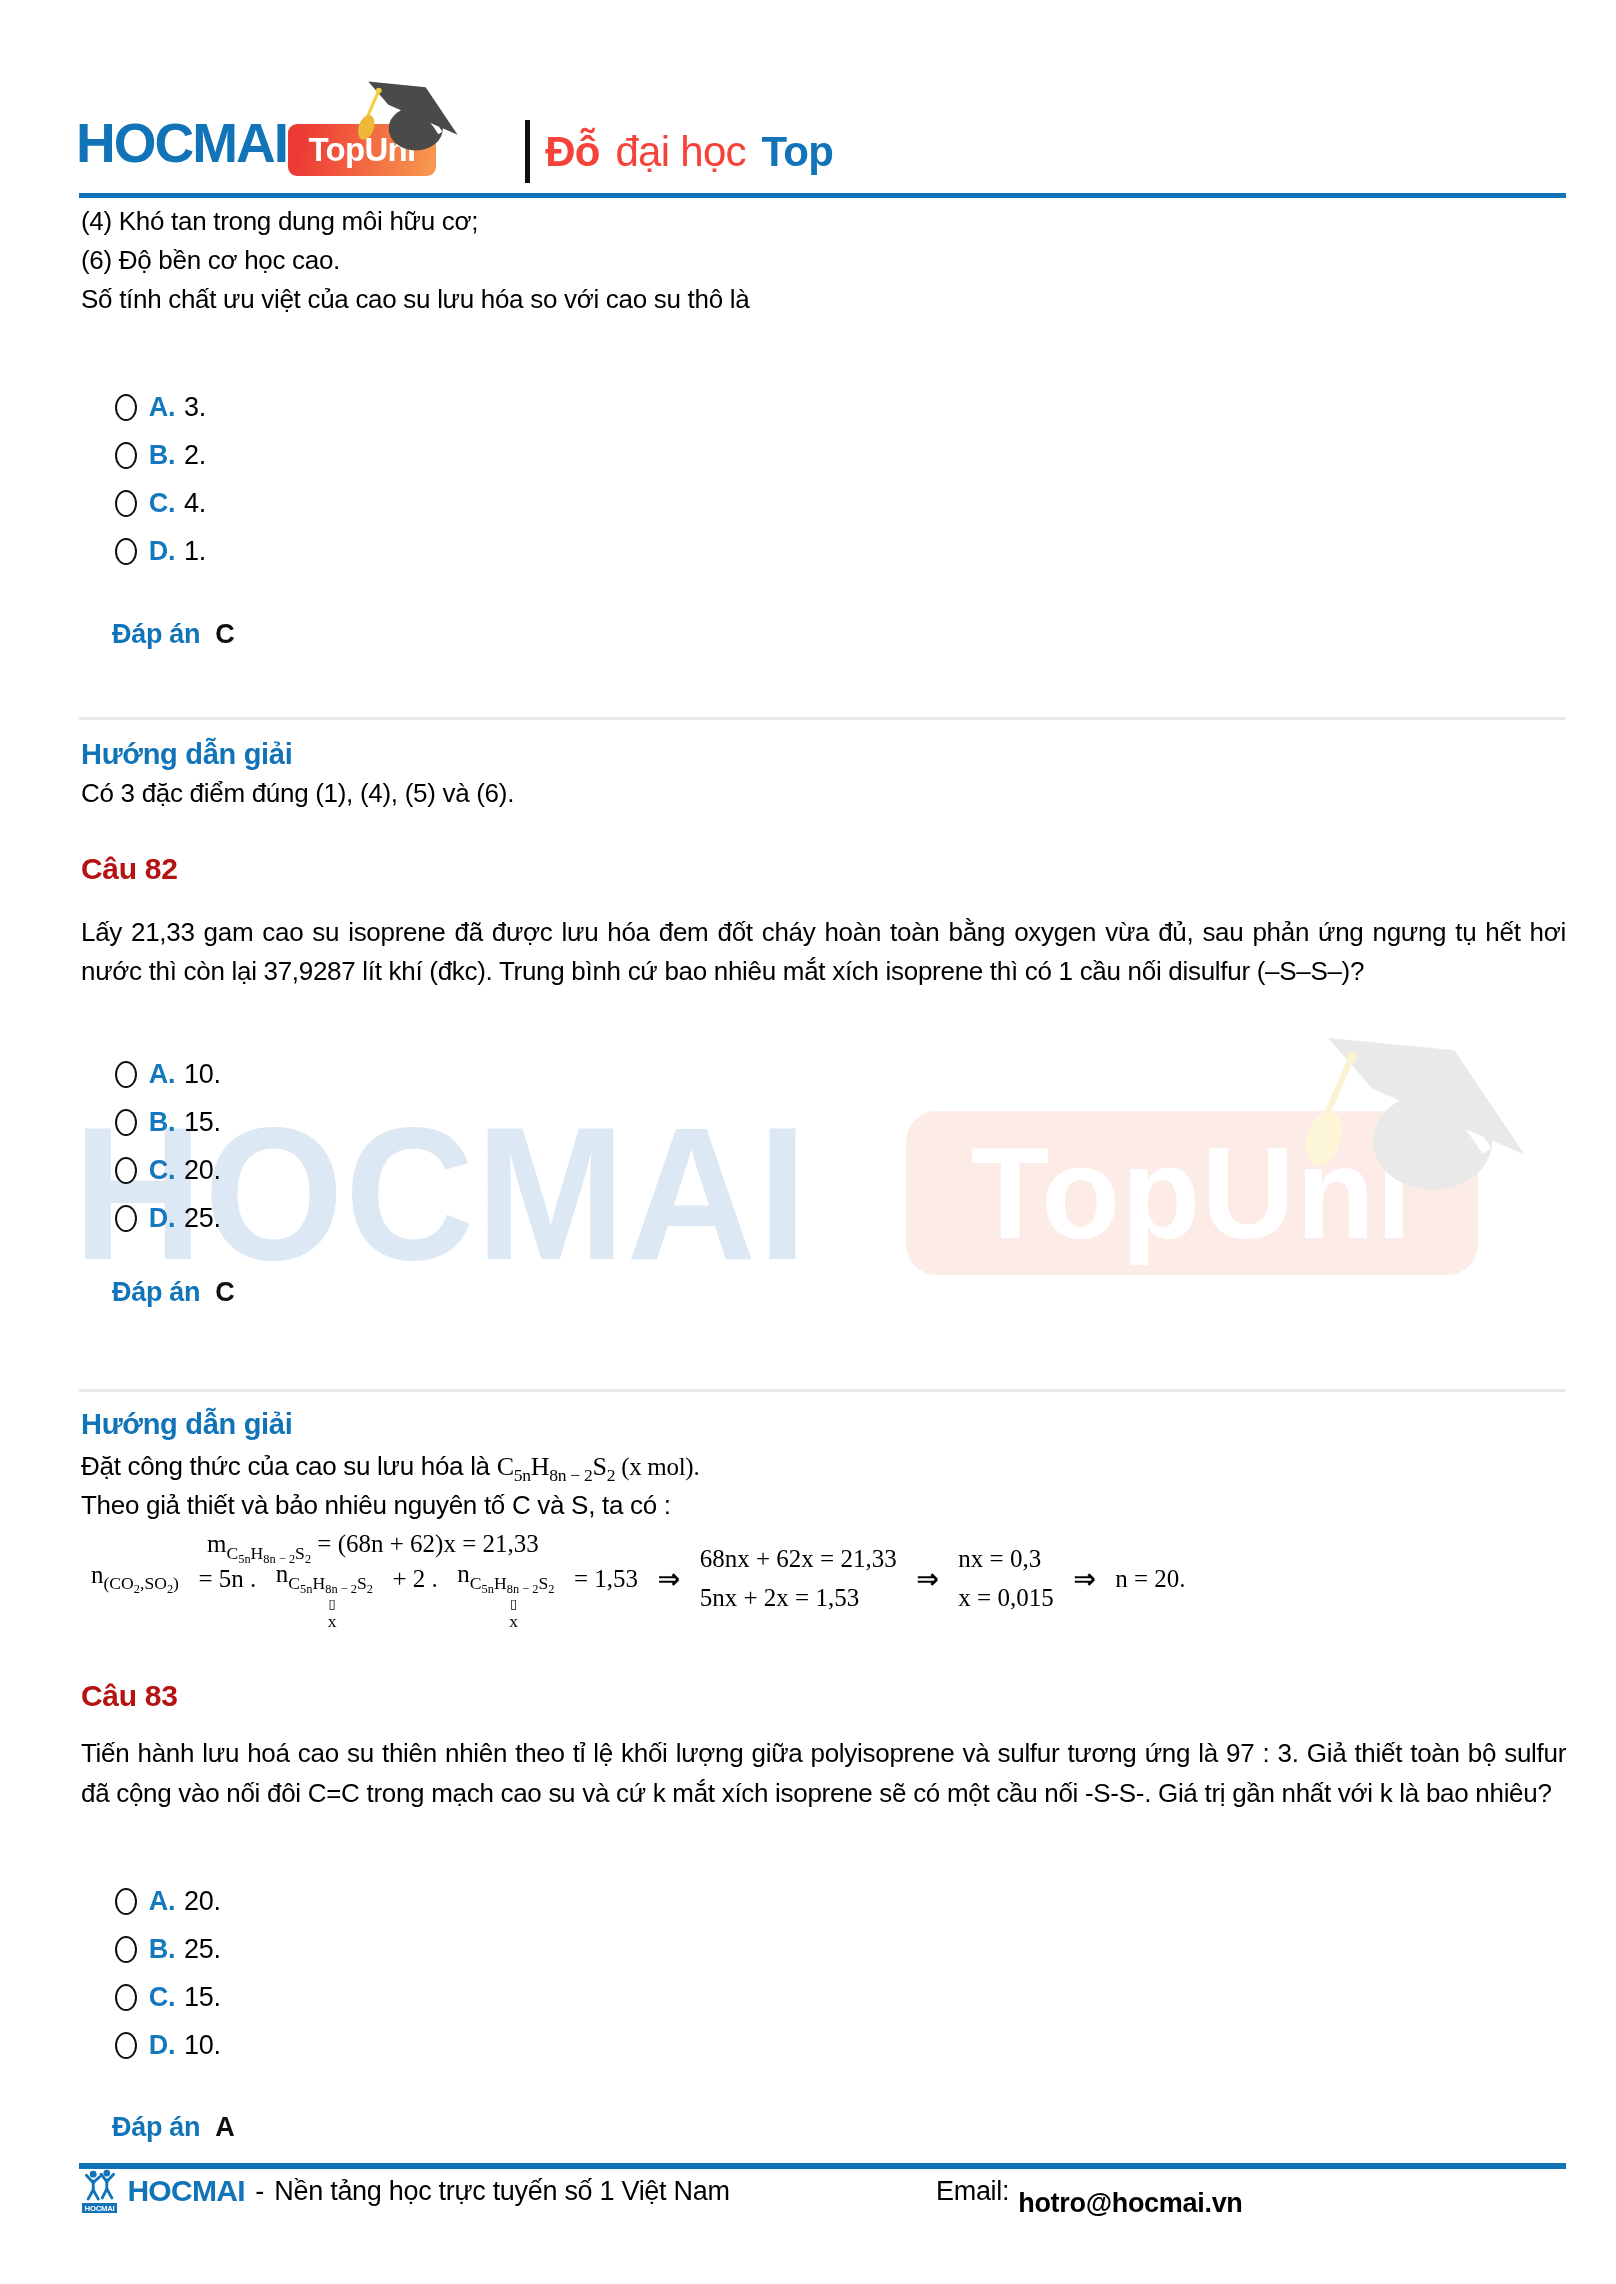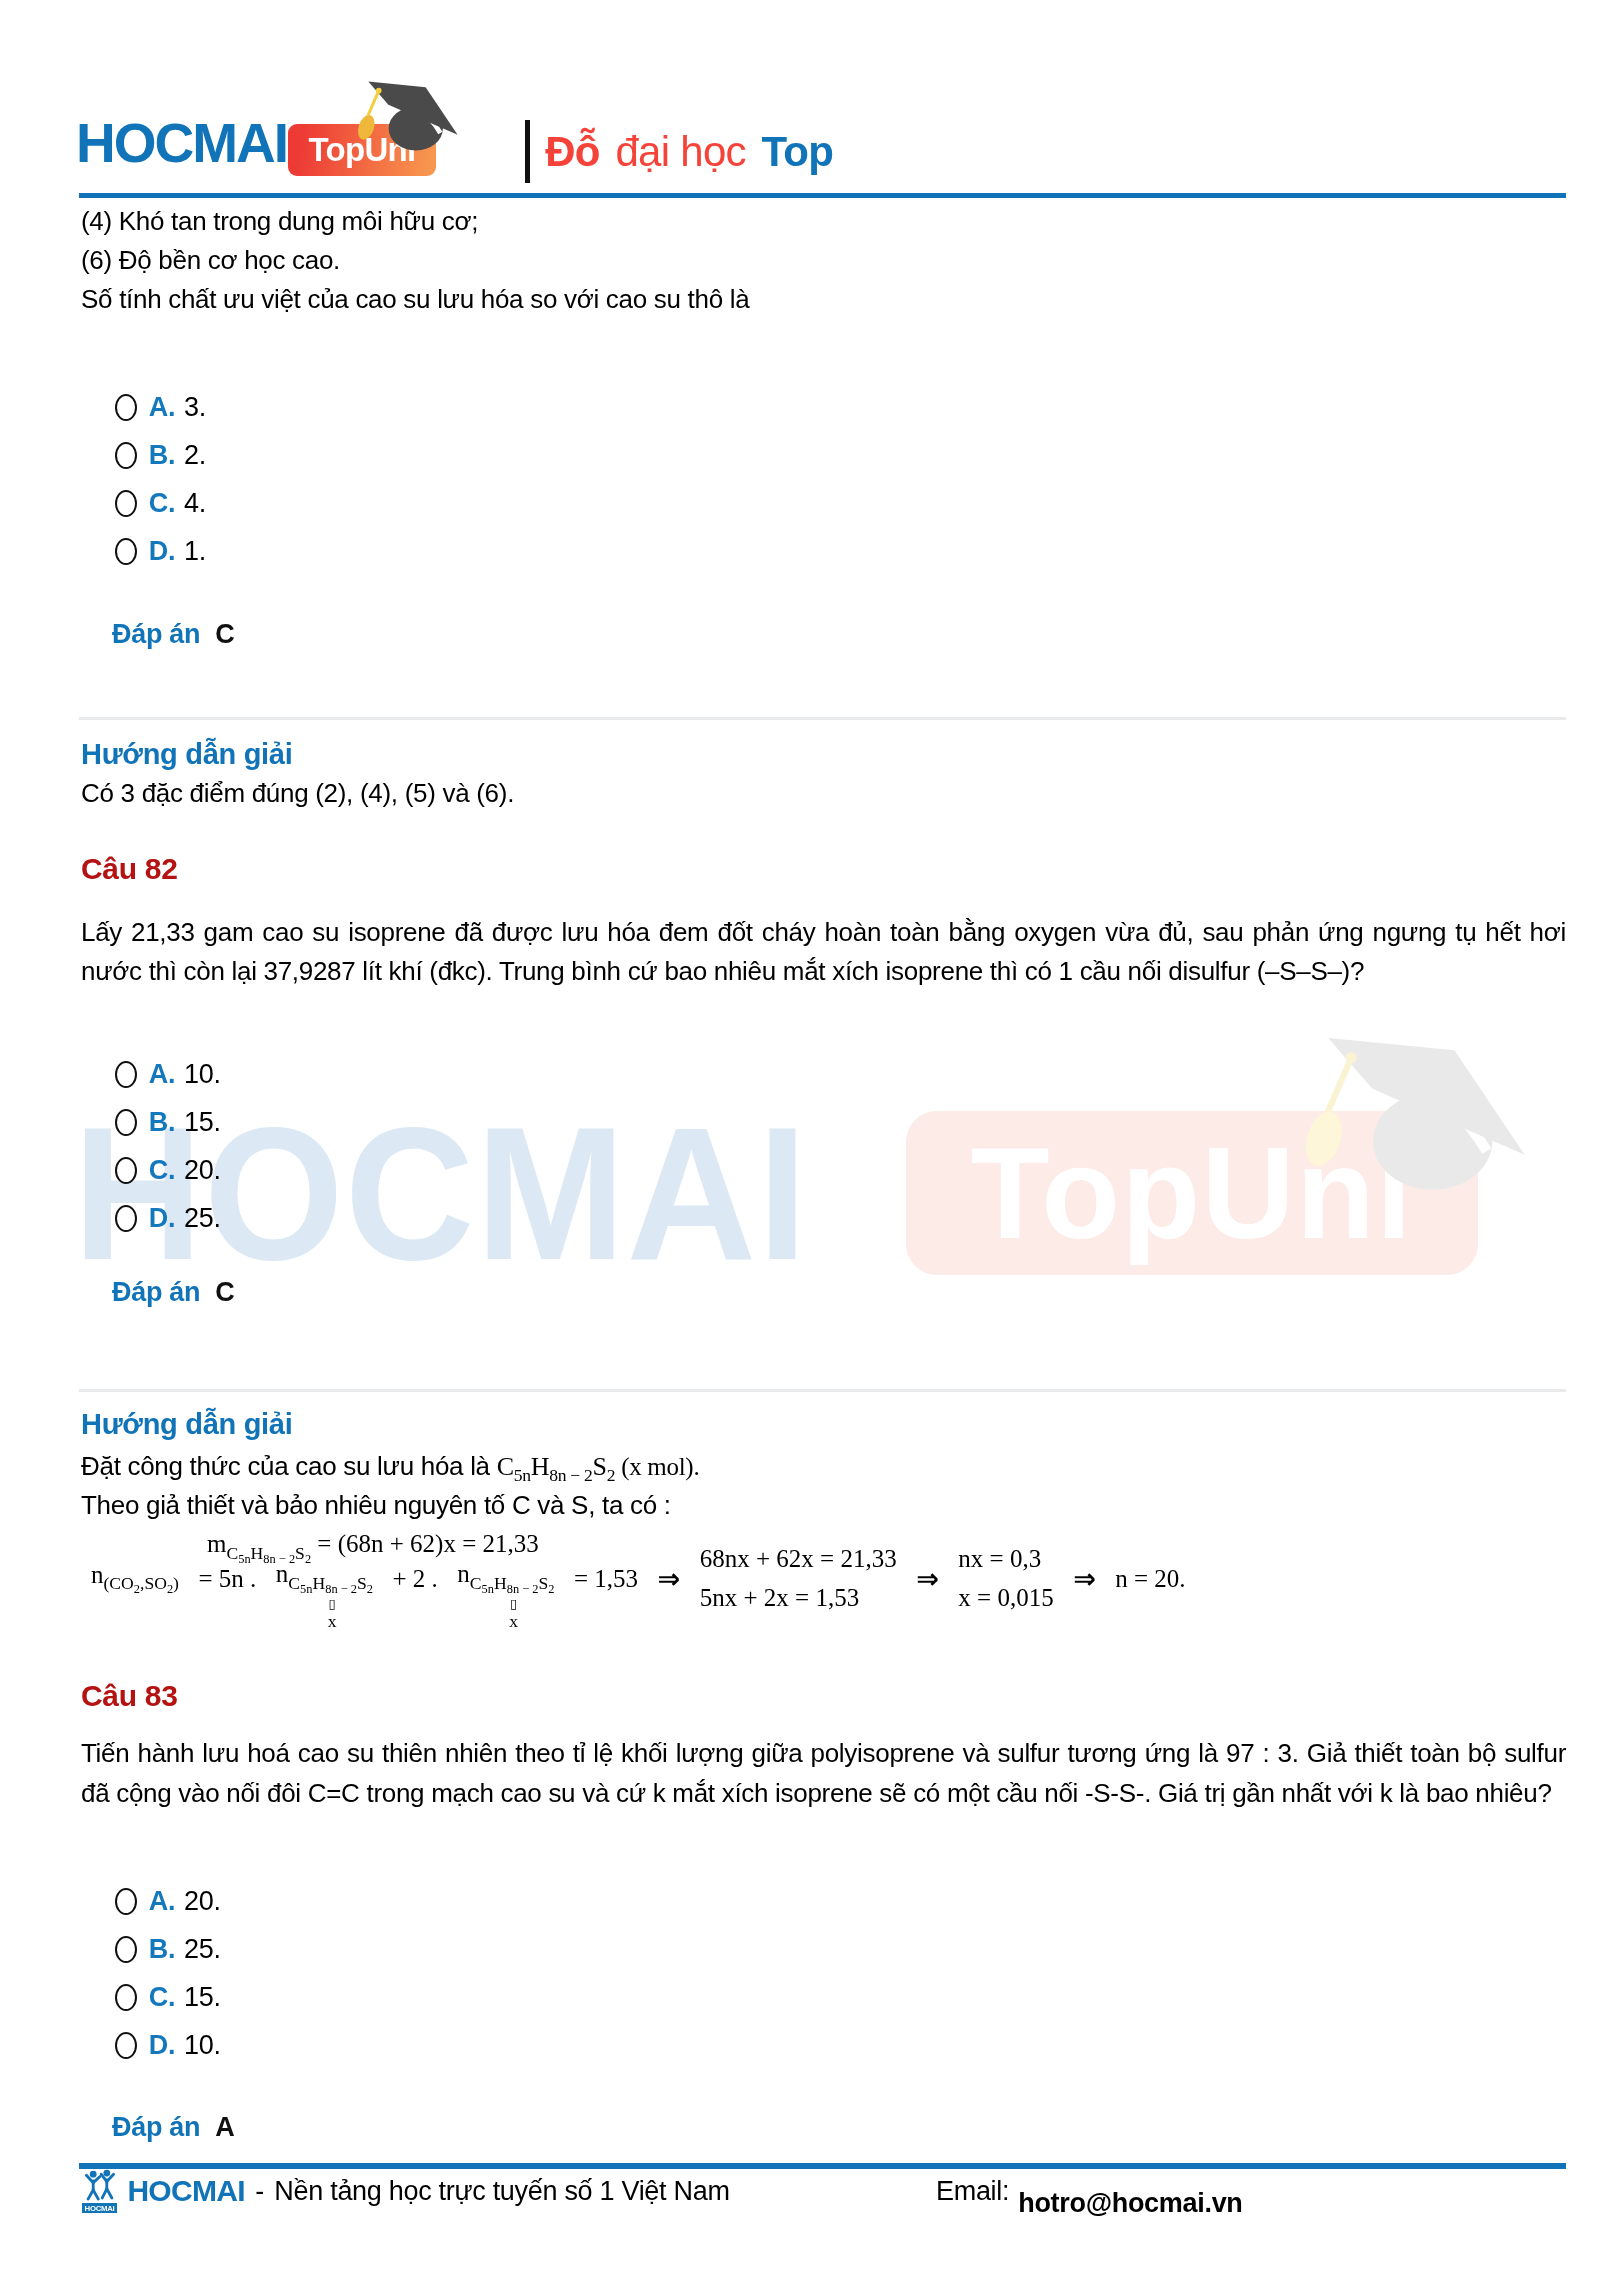--- a/index.html
+++ b/index.html
@@ -153,21 +153,21 @@
 </div>
 
 <div class="abs z1 dapan" style="left:112px; top:619px;">
   <span class="lbl">Đáp án</span>
   <span class="val">C</span>
 </div>
 
 <div class="abs z1 divider" style="left:79px; top:717px; width:1487px;"></div>
 
 <div class="abs z1 hdg" style="left:81px; top:738px;">Hướng dẫn giải</div>
-<div class="abs z1 body-text" style="left:81px; top:774px;">Có 3 đặc điểm đúng (2), (4), (5) và (6).</div>
+<div class="abs z1 body-text" style="left:81px; top:774px;">Có 3 đặc điểm đúng (1), (4), (5) và (6).</div>
 
 <div class="abs z1 cau" style="left:81px; top:852px;">Câu 82</div>
 <div class="abs z1 body-text para" style="left:81px; top:913px;">Lấy 21,33 gam cao su isoprene đã được lưu hóa đem đốt cháy hoàn toàn bằng oxygen vừa đủ, sau phản ứng ngưng tụ hết hơi nước thì còn lại 37,9287 lít khí (đkc). Trung bình cứ bao nhiêu mắt xích isoprene thì có 1 cầu nối disulfur (–S–S–)?</div>
 
 <div class="abs z1 opt-block" style="left:81px; top:1050px;">
   <div class="opt-row">
     <span class="radio"></span>
     <span class="opt-letter">A.</span>
     <span class="opt-value">10.</span>
   </div>

